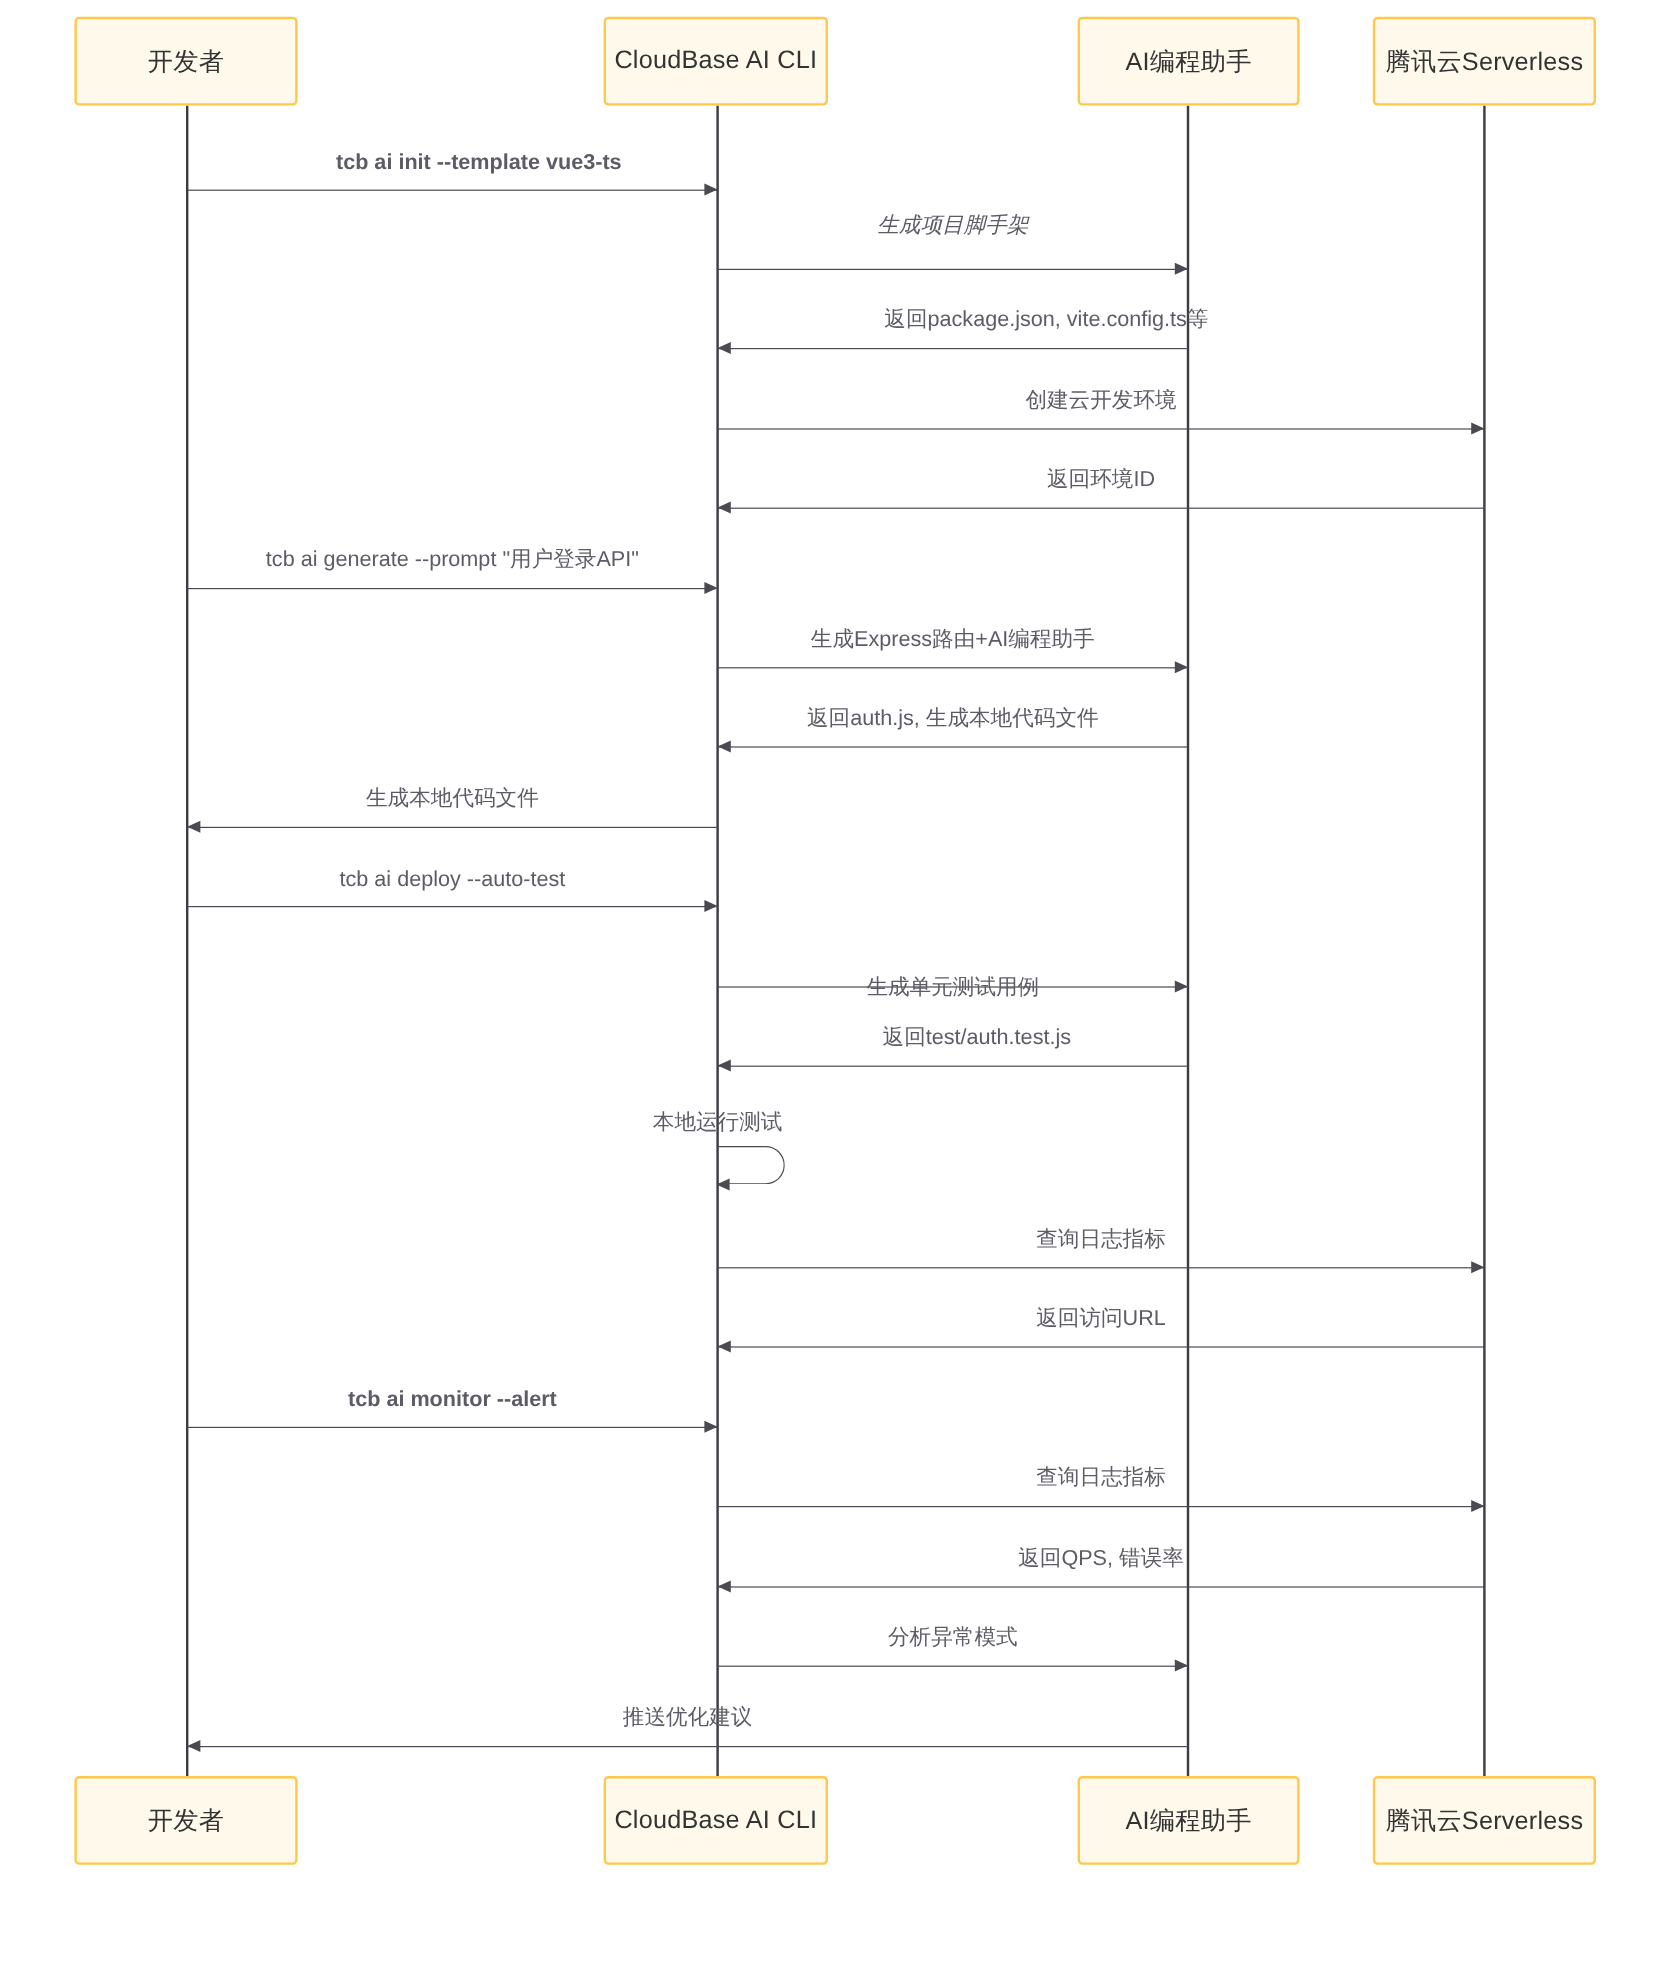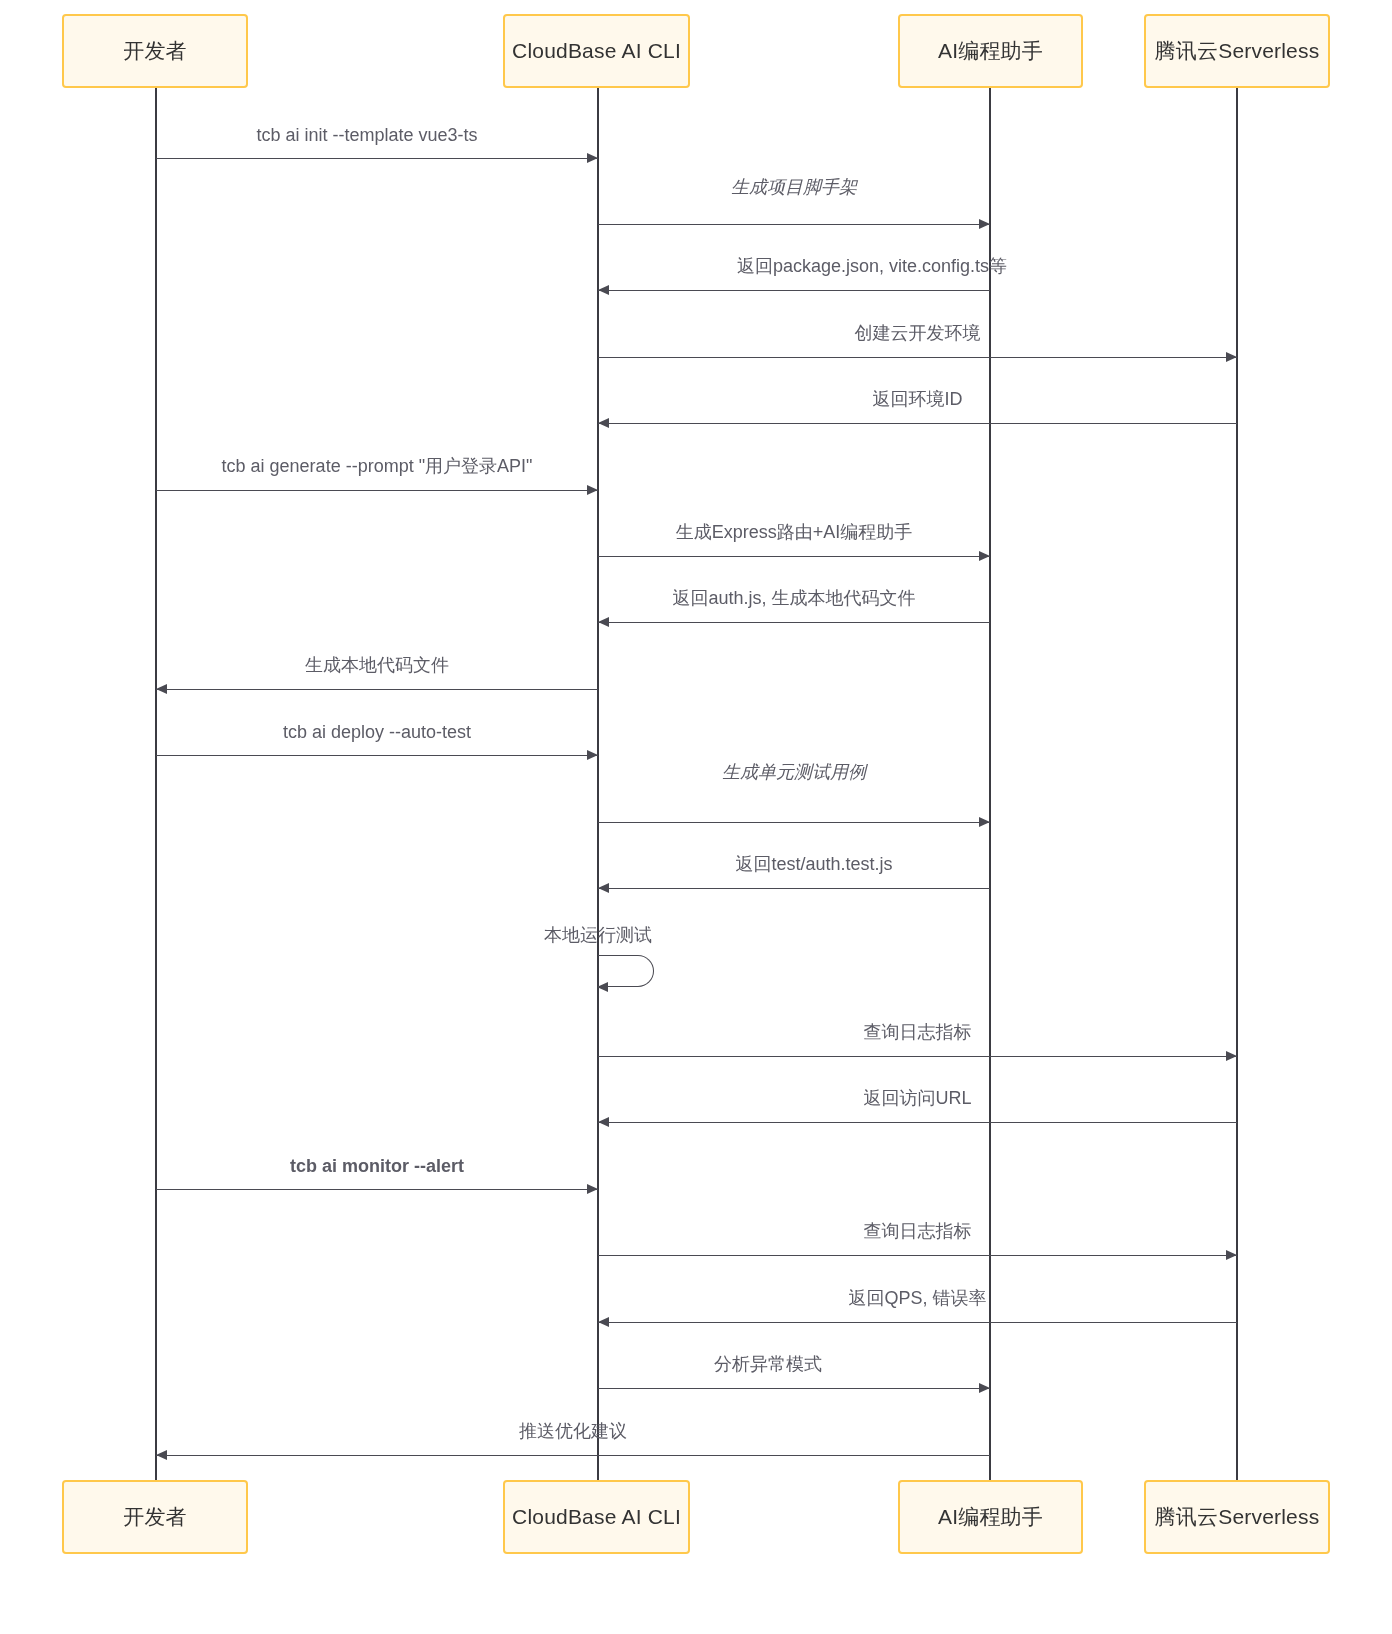--- a/index.html
+++ b/index.html
@@ -117,21 +117,21 @@
     </div>
     <div class="participant-box" style="left: 1144px; top: 14px; width: 186px; height: 74px;">
       <span>腾讯云Serverless</span>
     </div>
     <div class="participant-box" style="left: 1144px; top: 1480px; width: 186px; height: 74px;">
       <span>腾讯云Serverless</span>
     </div>
     <div class="msg">
       <div class="msg-line" style="left: 156px; top: 158px; width: 442px;"></div>
       <div class="msg-arrow right" style="top: 152.5px; left: 587px;"></div>
-      <div class="msg-label" style="left: 367px; top: 146px;">tcb ai init --template vue3-ts</div>
+      <div class="msg-label" style="left: 399px; top: 146px; font-weight: bold;">tcb ai init --template vue3-ts</div>
     </div>
     <div class="msg">
       <div class="msg-line" style="left: 598px; top: 224px; width: 392px;"></div>
       <div class="msg-arrow right" style="top: 218.5px; left: 979px;"></div>
       <div class="msg-label" style="left: 794px; top: 199px; font-style: italic;">生成项目脚手架</div>
     </div>
     <div class="msg">
       <div class="msg-line" style="left: 598px; top: 290px; width: 392px;"></div>
       <div class="msg-arrow left" style="top: 284.5px; left: 598px;"></div>
       <div class="msg-label" style="left: 826px; top: 278px; margin-left: 46px;">返回package.json, vite.config.ts等</div>
@@ -167,21 +167,21 @@
       <div class="msg-label" style="left: 377px; top: 677px; text-align: center;">生成本地代码文件</div>
     </div>
     <div class="msg">
       <div class="msg-line" style="left: 156px; top: 755px; width: 442px;"></div>
       <div class="msg-arrow right" style="top: 749.5px; left: 587px;"></div>
       <div class="msg-label" style="left: 377px; top: 743px;">tcb ai deploy --auto-test</div>
     </div>
     <div class="msg">
       <div class="msg-line" style="left: 598px; top: 822px; width: 392px;"></div>
       <div class="msg-arrow right" style="top: 816.5px; left: 979px;"></div>
-      <div class="msg-label" style="left: 794px; top: 784px; font-style: italic;">生成单元测试用例</div>
+      <div class="msg-label" style="left: 794px; top: 834px;">生成单元测试用例</div>
     </div>
     <div class="msg">
       <div class="msg-line" style="left: 598px; top: 888px; width: 392px;"></div>
       <div class="msg-arrow left" style="top: 882.5px; left: 598px;"></div>
       <div class="msg-label" style="left: 794px; top: 876px; margin-left: 20px;">返回test/auth.test.js</div>
     </div>
     <div class="msg">
       <div class="self-loop" style="left: 598px; top: 955px; width: 56px; height: 32px;"></div>
       <div class="self-loop-arrow" style="left: 597px; top: 981.5px;"></div>
       <div class="msg-label" style="left: 598px; top: 947px;">本地运行测试</div>
@@ -207,20 +207,20 @@
       <div class="msg-label" style="left: 917.5px; top: 1243px;">查询日志指标</div>
     </div>
     <div class="msg">
       <div class="msg-line" style="left: 598px; top: 1322px; width: 639px;"></div>
       <div class="msg-arrow left" style="top: 1316.5px; left: 598px;"></div>
       <div class="msg-label" style="left: 917.5px; top: 1310px;">返回QPS, 错误率</div>
     </div>
     <div class="msg">
       <div class="msg-line" style="left: 598px; top: 1388px; width: 392px;"></div>
       <div class="msg-arrow right" style="top: 1382.5px; left: 979px;"></div>
-      <div class="msg-label" style="left: 768px; top: 1376px;">分析异常模式</div>
+      <div class="msg-label" style="left: 794px; top: 1376px;">分析异常模式</div>
     </div>
     <div class="msg">
       <div class="msg-line" style="left: 156px; top: 1455px; width: 834px;"></div>
       <div class="msg-arrow left" style="top: 1449.5px; left: 156px;"></div>
       <div class="msg-label" style="left: 573px; top: 1443px;">推送优化建议</div>
     </div>
   </div>
 
 </body></html>

